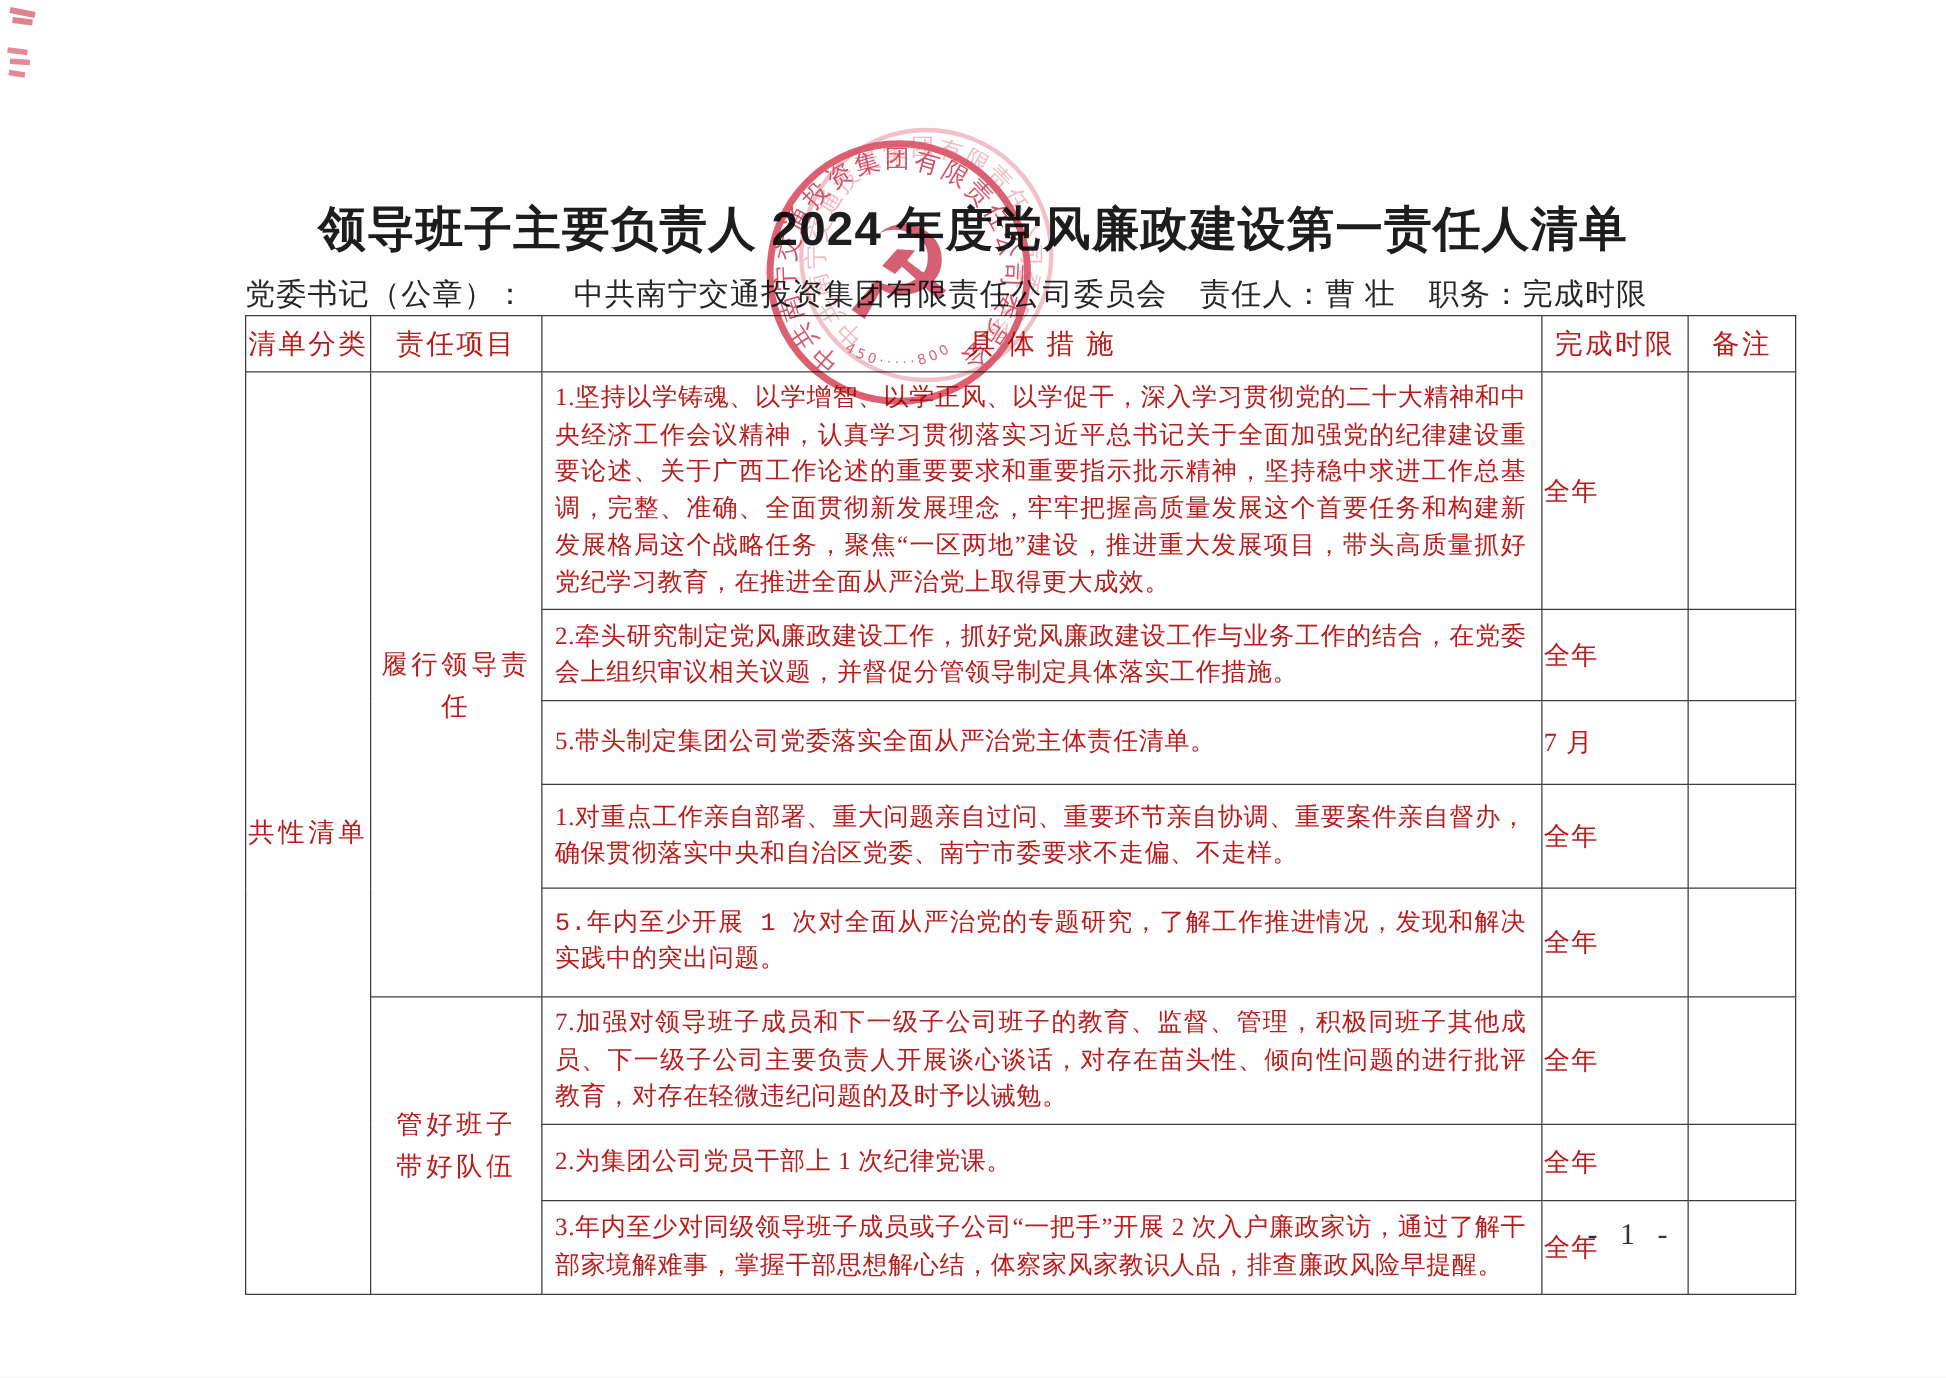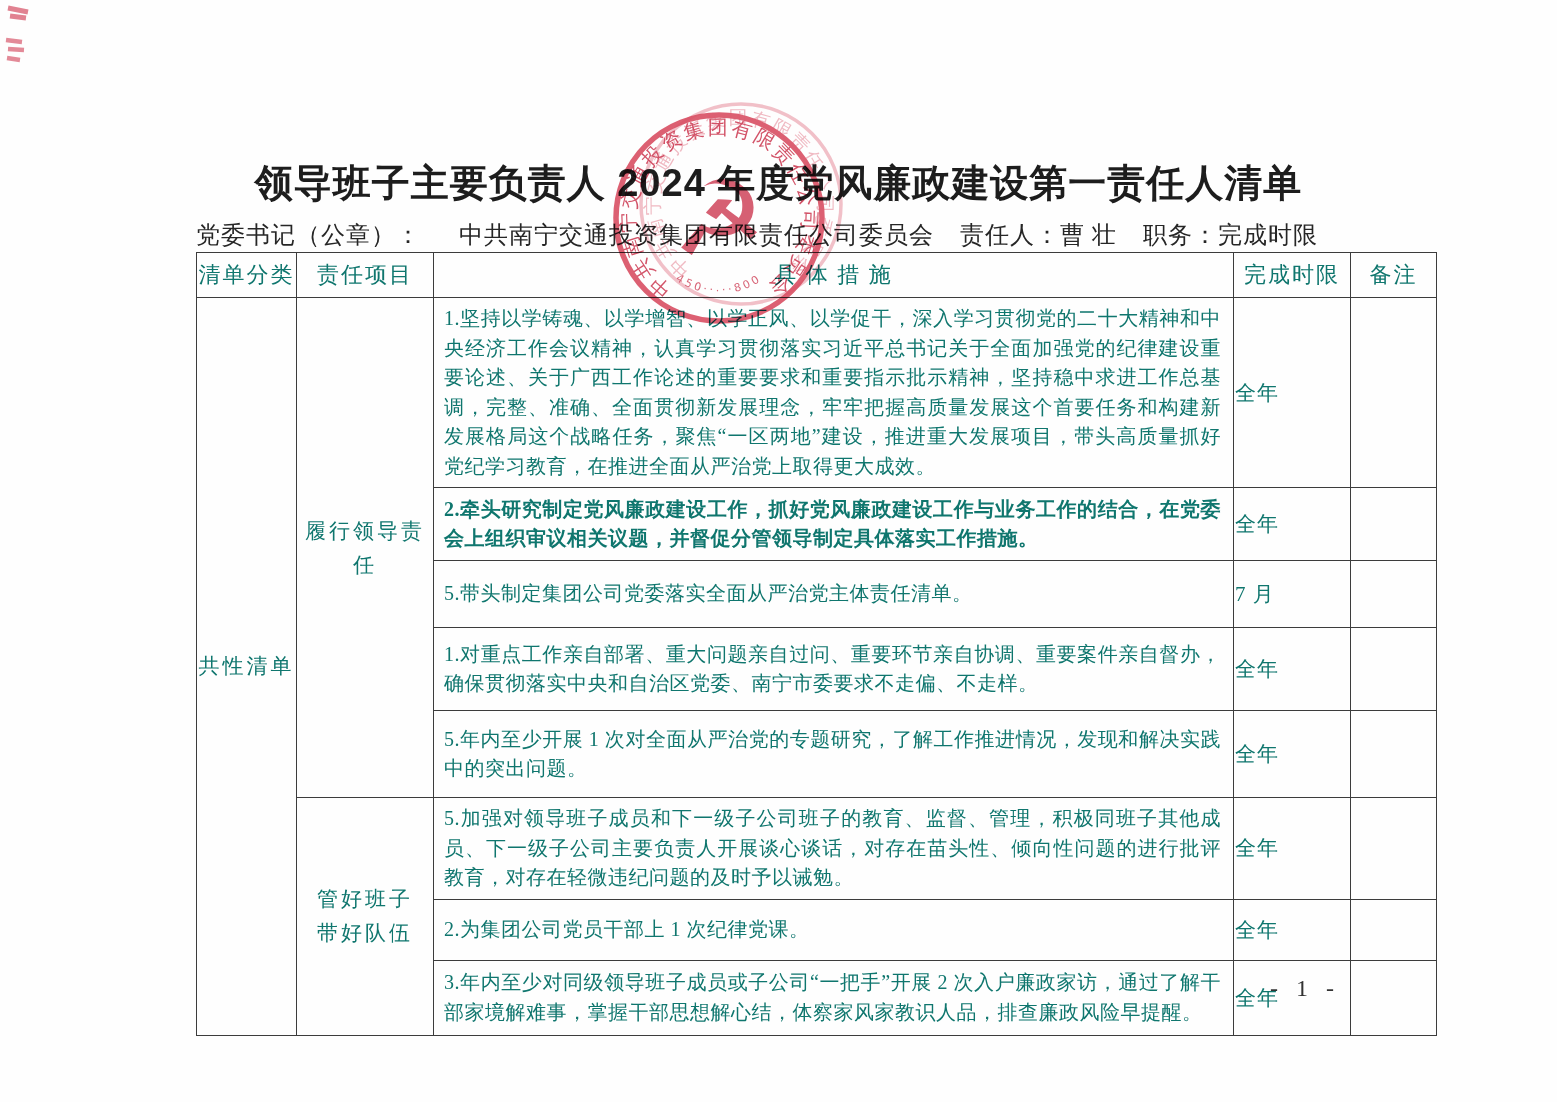--- a/index.html
+++ b/index.html
@@ -35,21 +35,21 @@
   table.sheet{
     position:absolute;left:196px;top:252px;
     width:1240px;
     border-collapse:collapse;
     table-layout:fixed;
     font-size:20px;
   }
   table.sheet td,table.sheet th{
     border:1.6px solid #3c3c3c;
     vertical-align:middle;
-    color:#0f766e;
+    color:#b91c1c;
     background:transparent;
   }
   th.hdr{
     font-weight:normal;
     text-align:center;
     font-size:22px;
     height:42px;
     letter-spacing:2px;
   }
   td.cat, td.proj{
@@ -66,24 +66,24 @@
     line-height:29.5px;
     letter-spacing:0.5px;
   }
   td.deadline{
     font-size:21px;
     letter-spacing:1px;
   }
   td.remark{ text-align:center; }
   
   tr.r1 td.measure{height:146px;}
-  tr.r2 td.measure{height:60px;font-weight:bold;}
+  tr.r2 td.measure{height:60px;}
   tr.r3 td.measure{height:54px;}
   tr.r4 td.measure{height:70px;}
-  tr.r5 td.measure{height:74px;}
+  tr.r5 td.measure{height:74px;font-family:Liberation Mono, monospace;}
   tr.r6 td.measure{height:86px;}
   tr.r7 td.measure{height:48px;}
   tr.r8 td.measure{height:62px;}
   
   .page-num{
     position:absolute;top:975px;left:1270px;
     font-size:24px;letter-spacing:6px;color:#333;
   }
   
   .seal{
@@ -148,21 +148,21 @@
       <td class="remark"></td>
     </tr>
     <tr class="r5">
       <td class="measure">5.年内至少开展 1 次对全面从严治党的专题研究，了解工作推进情况，发现和解决实践中的突出问题。</td>
       <td class="deadline">全年</td>
       <td class="remark"></td>
     </tr>
     <tr class="r6">
       <td class="proj" rowspan="3">管好班子
 带好队伍</td>
-      <td class="measure">5.加强对领导班子成员和下一级子公司班子的教育、监督、管理，积极同班子其他成员、下一级子公司主要负责人开展谈心谈话，对存在苗头性、倾向性问题的进行批评教育，对存在轻微违纪问题的及时予以诫勉。</td>
+      <td class="measure">7.加强对领导班子成员和下一级子公司班子的教育、监督、管理，积极同班子其他成员、下一级子公司主要负责人开展谈心谈话，对存在苗头性、倾向性问题的进行批评教育，对存在轻微违纪问题的及时予以诫勉。</td>
       <td class="deadline">全年</td>
       <td class="remark"></td>
     </tr>
     <tr class="r7">
       <td class="measure">2.为集团公司党员干部上 1 次纪律党课。</td>
       <td class="deadline">全年</td>
       <td class="remark"></td>
     </tr>
     <tr class="r8">
       <td class="measure">3.年内至少对同级领导班子成员或子公司“一把手”开展 2 次入户廉政家访，通过了解干部家境解难事，掌握干部思想解心结，体察家风家教识人品，排查廉政风险早提醒。</td>

